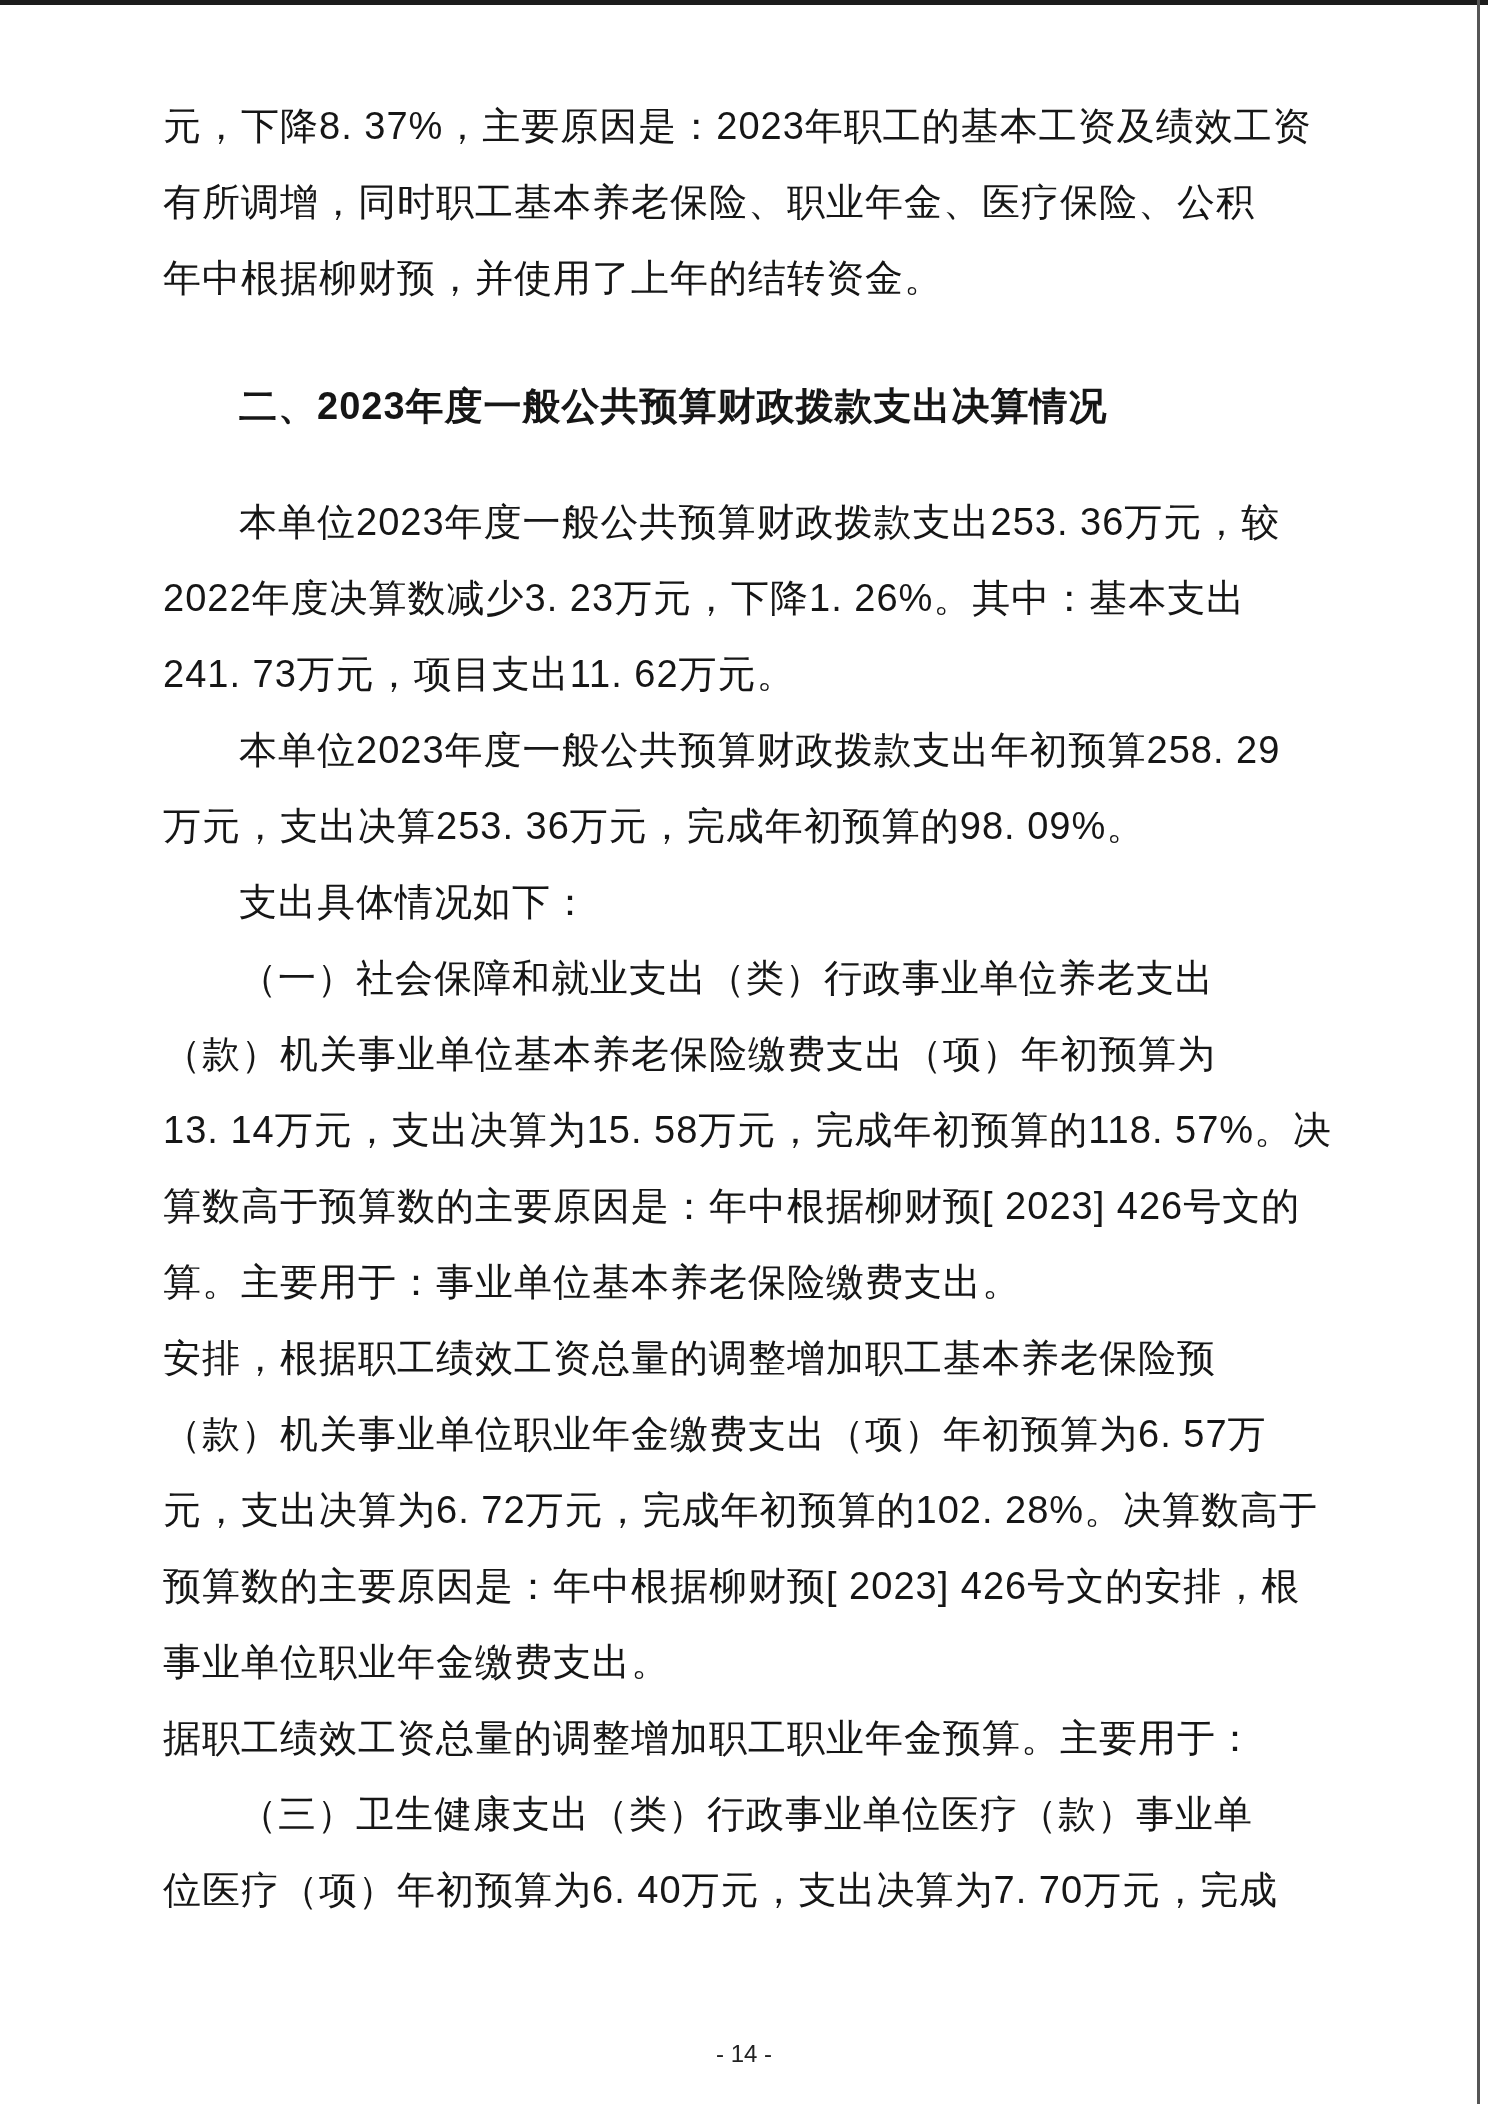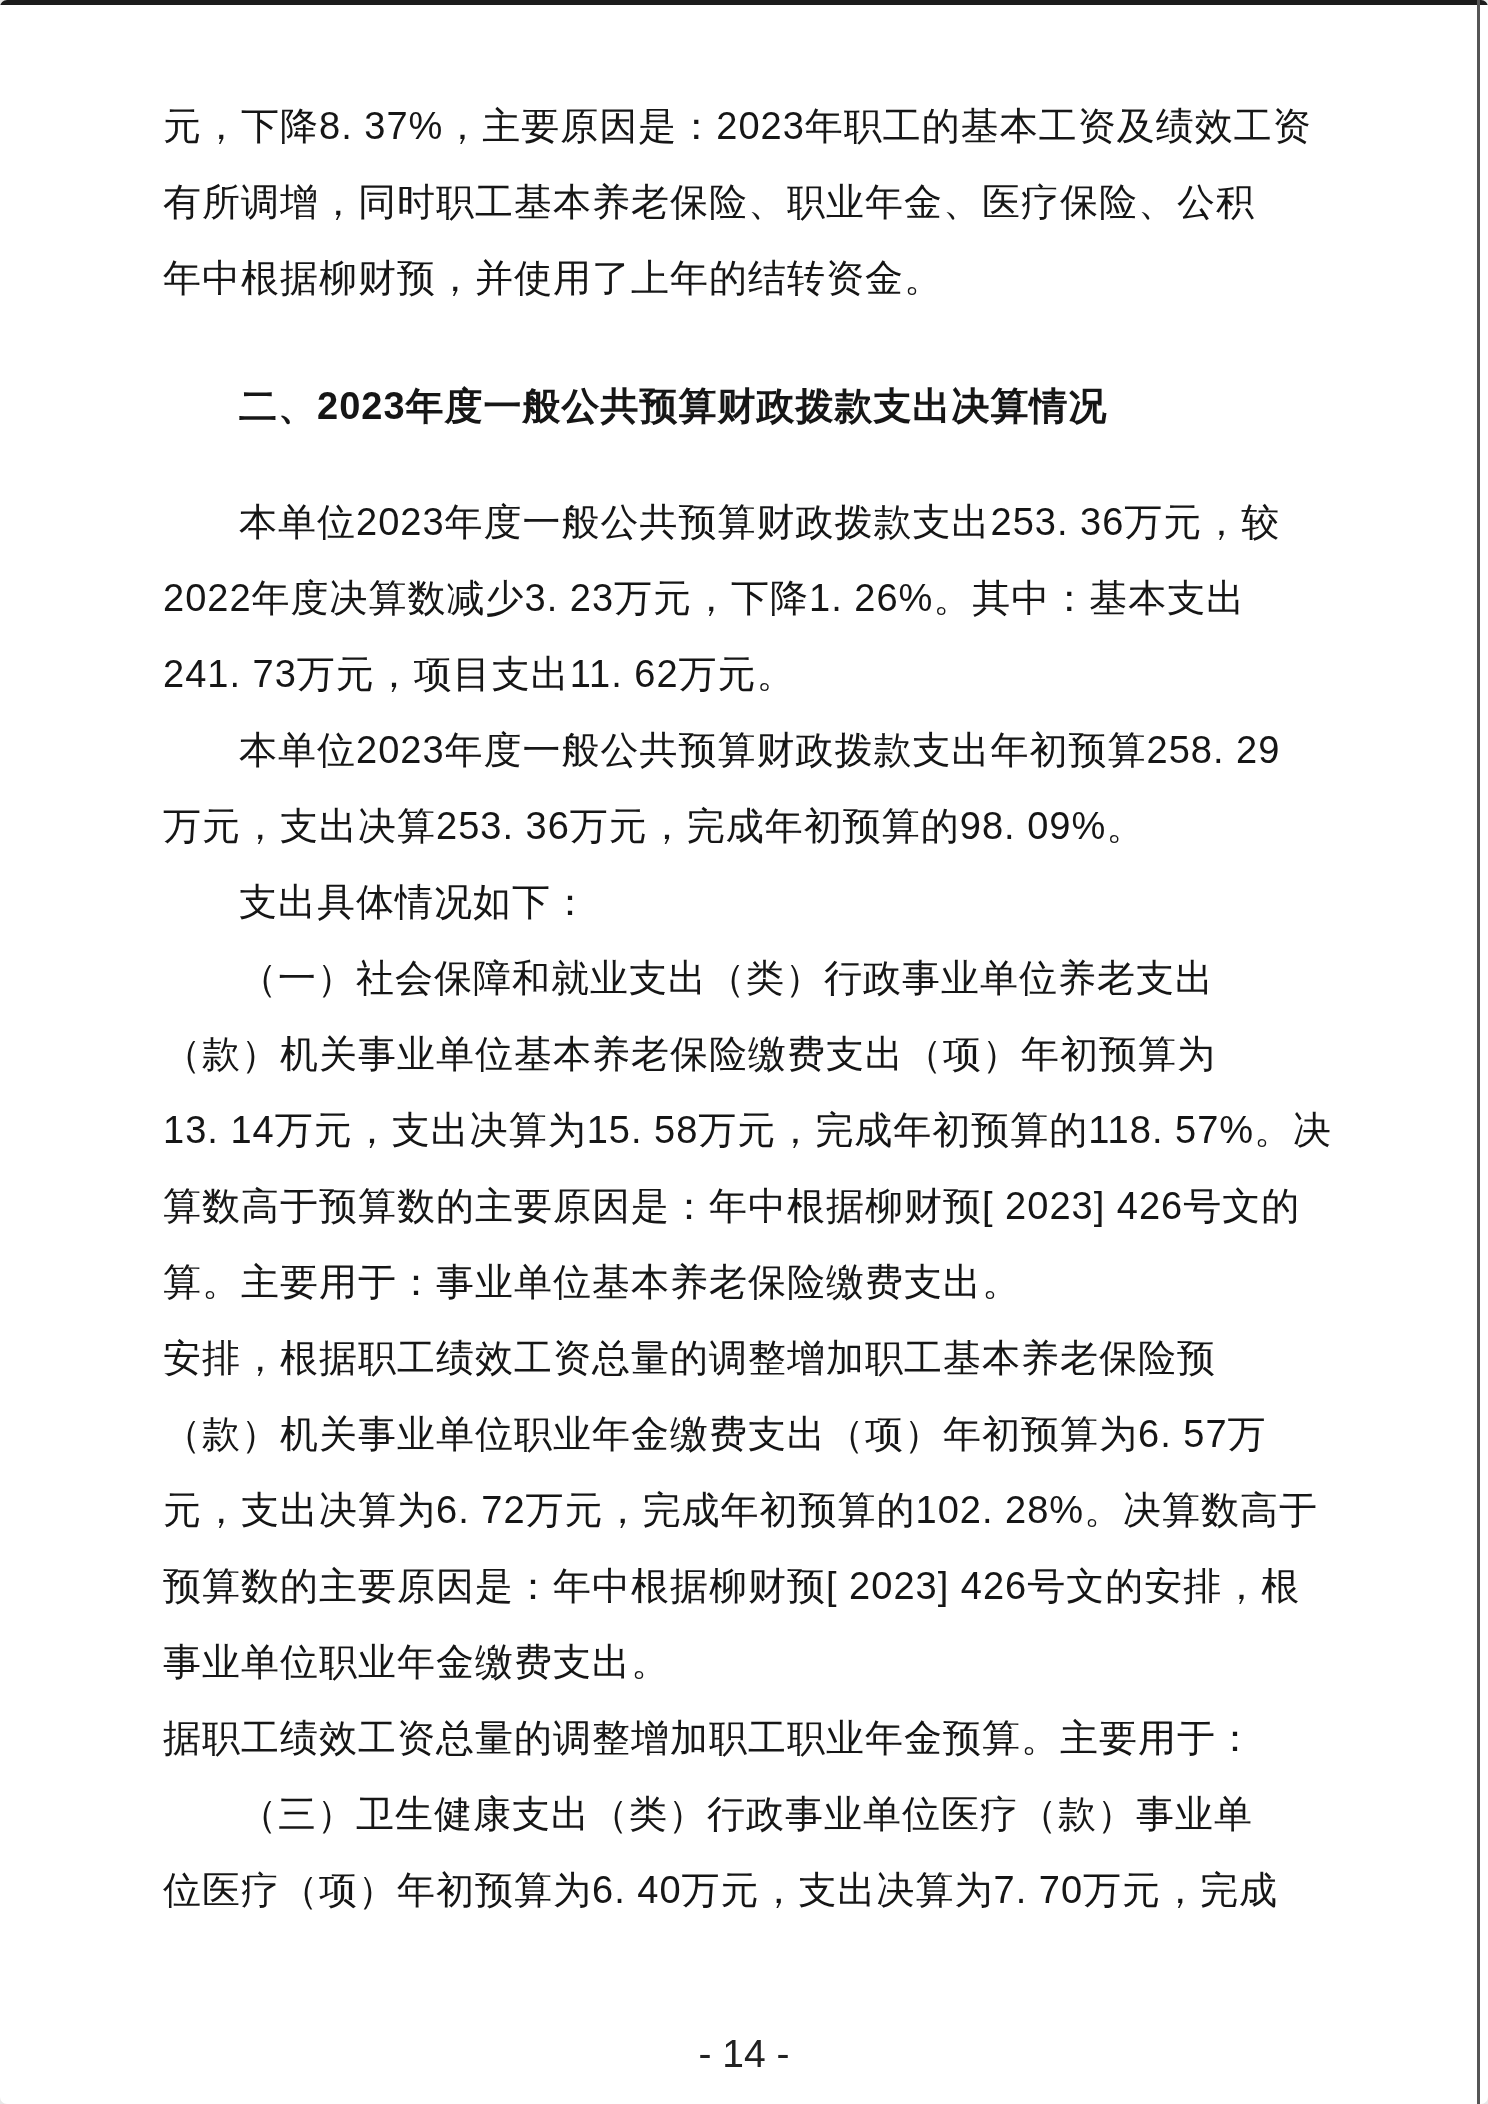--- a/index.html
+++ b/index.html
@@ -9,21 +9,20 @@
     font-family: "Liberation Sans", "DejaVu Sans", sans-serif;
   }
   .page {
     position: relative;
     width: 1488px;
     height: 2104px;
     margin: 0 auto;
     background: #ffffff;
     overflow: hidden;
     color: #161616;
-    border-radius: 7px;
   }
   .scan-edge-top {
     position: absolute;
     left: 0; top: 0;
     width: 100%; height: 5px;
     background: #1c1c1c;
   }
   .scan-edge-right {
     position: absolute;
     left: 1477px; top: 0;
@@ -51,21 +50,21 @@
     margin-top: 52px;
     margin-bottom: 40px;
     font-weight: 700;
   }
   .footer {
     position: absolute;
     left: 0;
     top: 2034px;
     width: 100%;
     text-align: center;
-    font-size: 39px;
+    font-size: 24px;
     line-height: 40px;
     color: #222222;
   }
 </style>
 </head>
 <body>
 
 <div class="page">
   <div class="scan-edge-top"></div>
   <div class="scan-edge-right"></div>

